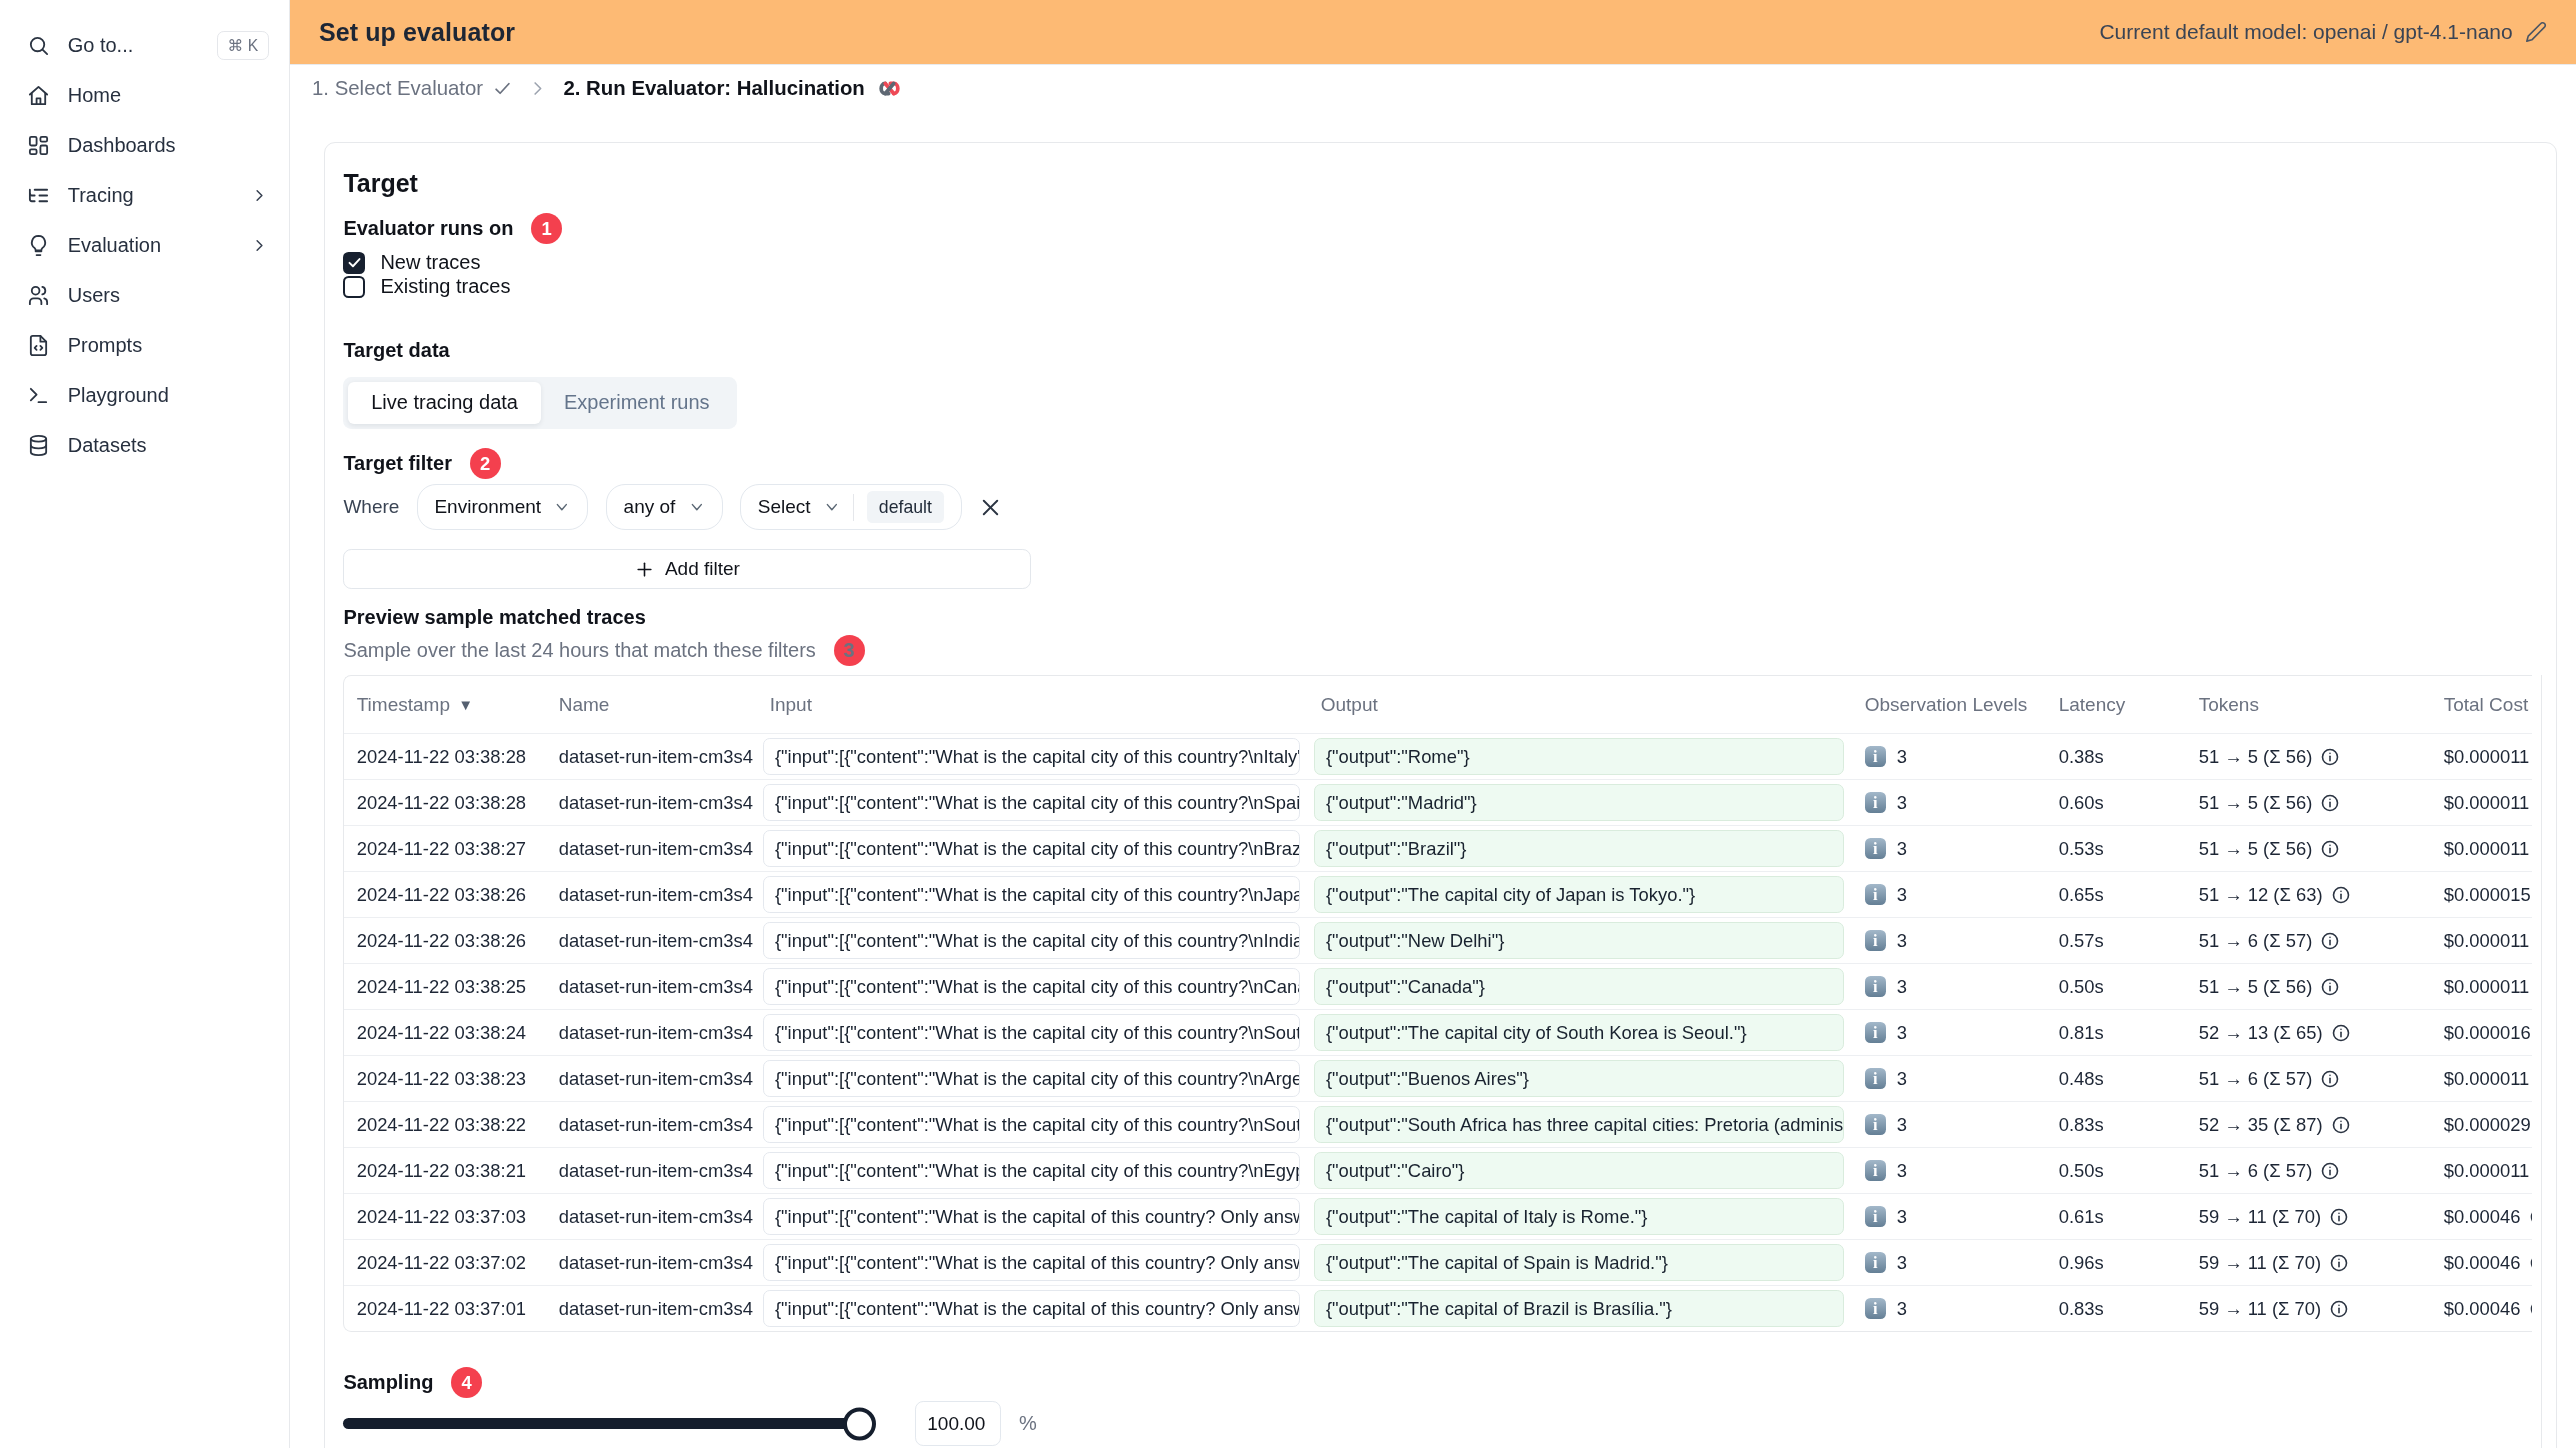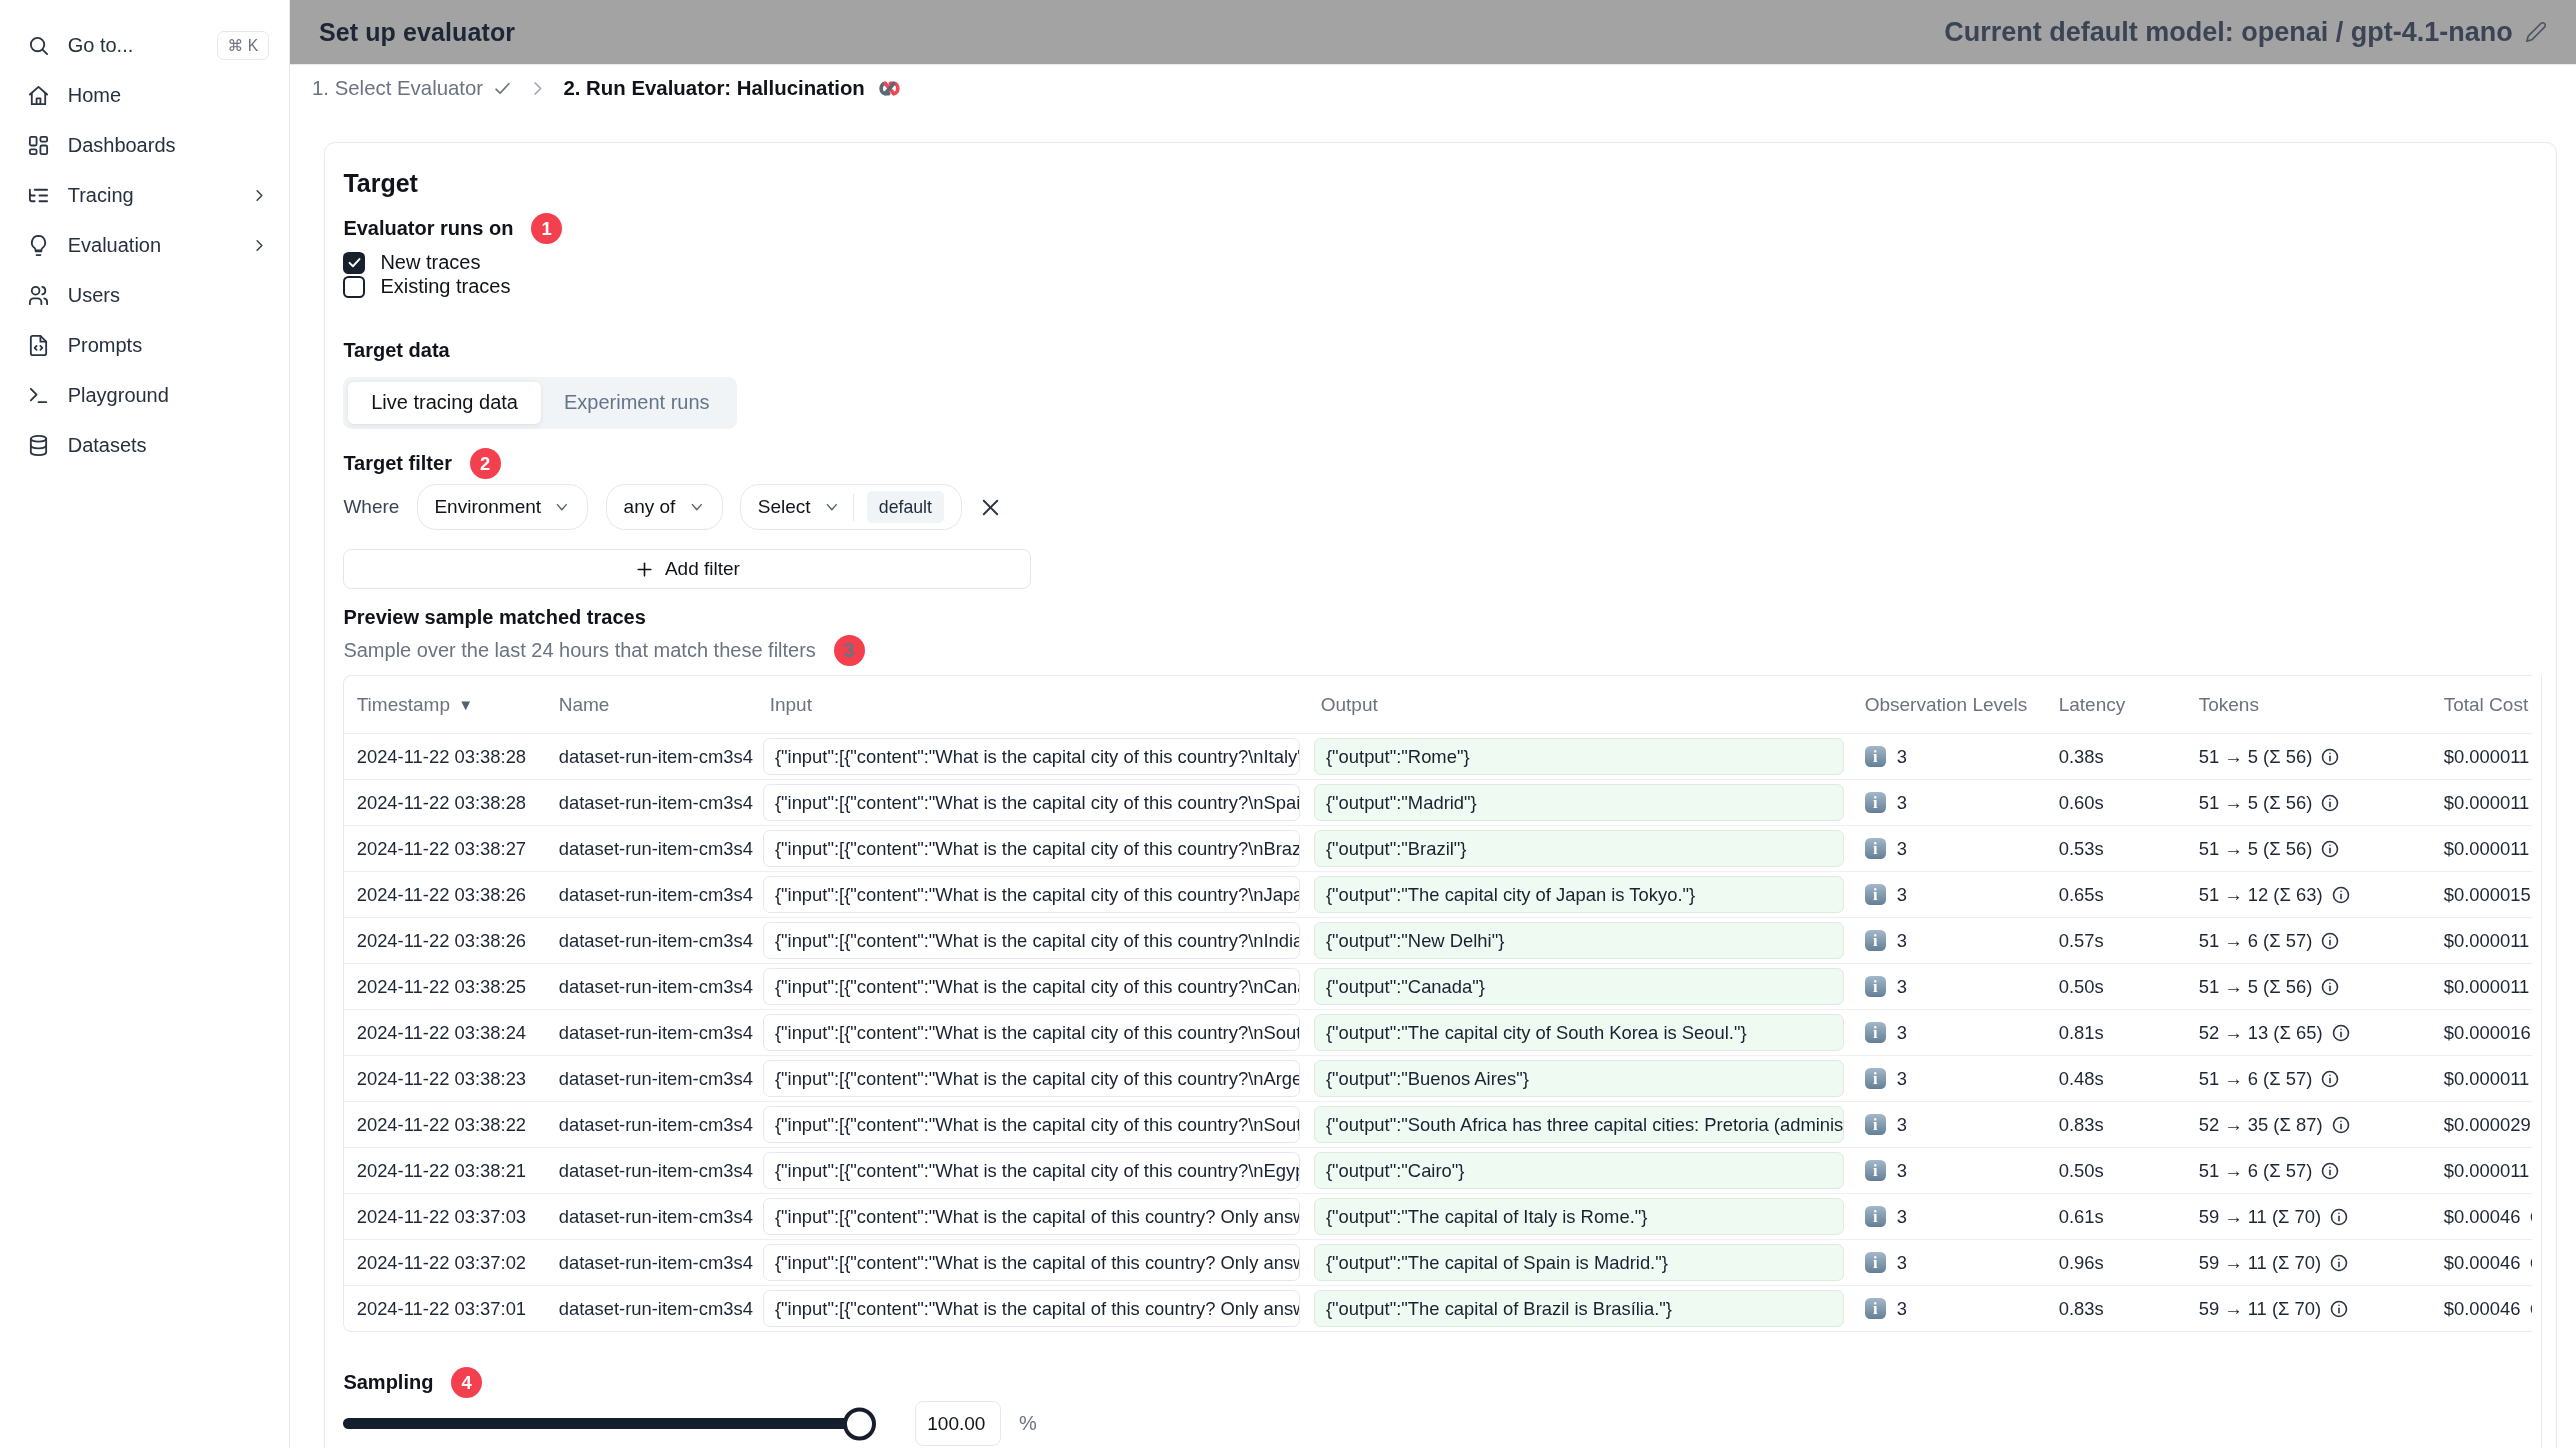--- a/index.html
+++ b/index.html
@@ -14,24 +14,24 @@
   .side-item { display:flex; align-items:center; height:50px; padding:0 20.4px 0 27px;
     gap:17.7px; color:#27303f; font-size:20px; cursor:pointer; }
   .side-item .lbl { flex:1; white-space:nowrap; }
   .side-icon { width:23px; height:23px; color:#2b3442; flex:none; }
   .kbd-badge { border:1.4px solid #e5e7eb; border-radius:6.8px; padding:4.1px 9.5px;
     font-size:15.7px; color:#6b7280; white-space:nowrap; }
   .side-chev { width:19px; height:19px; color:#374151; }
 
   
   .topbar { position:absolute; left:290px; top:0; right:0; height:65px;
-    background:#a3a3a3; border-bottom:1.4px solid #e8eaed;
+    background:#fdba74; border-bottom:1.4px solid #e8eaed;
     display:flex; align-items:center; justify-content:space-between; padding:0 29px; }
   .topbar .title { font-size:25px; font-weight:700; color:#1d2635; letter-spacing:0.1px; }
-  .model-wrap { display:flex; align-items:center; gap:12.3px; color:#3a4454; font-size:27px;font-weight:bold; }
+  .model-wrap { display:flex; align-items:center; gap:12.3px; color:#3a4454; font-size:21px; }
   .pencil { width:22px; height:22px; color:#4b5563; }
 
   
   .crumbs { position:absolute; left:312px; top:75px; display:flex; align-items:center; gap:16.4px; }
   .crumb-done { color:#6b7280; font-size:20.4px; display:flex; align-items:center; gap:9.5px; }
   .crumb-check { width:19px; height:19px; color:#6b7280; }
   .crumb-sep { width:19px; height:19px; color:#9ca3af; }
   .crumb-current { color:#10131a; font-size:20.4px; font-weight:700; display:flex; align-items:center; gap:11px; }
   .knot { width:27px; height:27px; }
 

